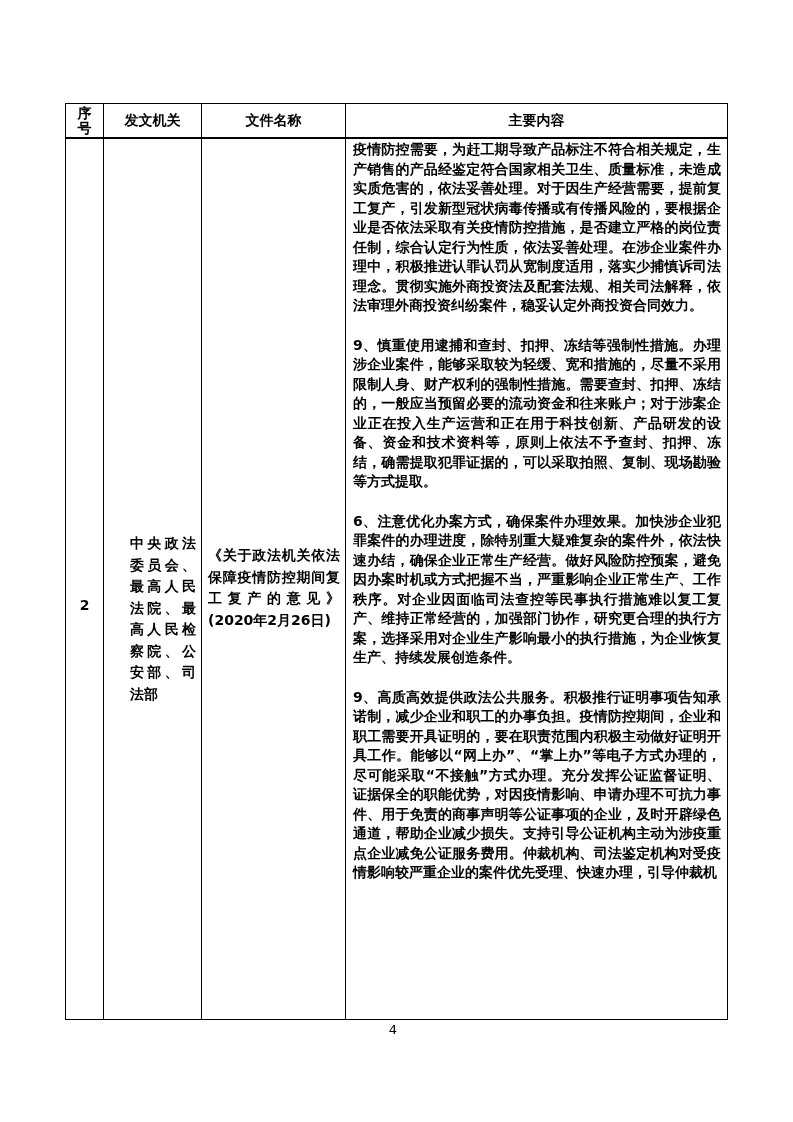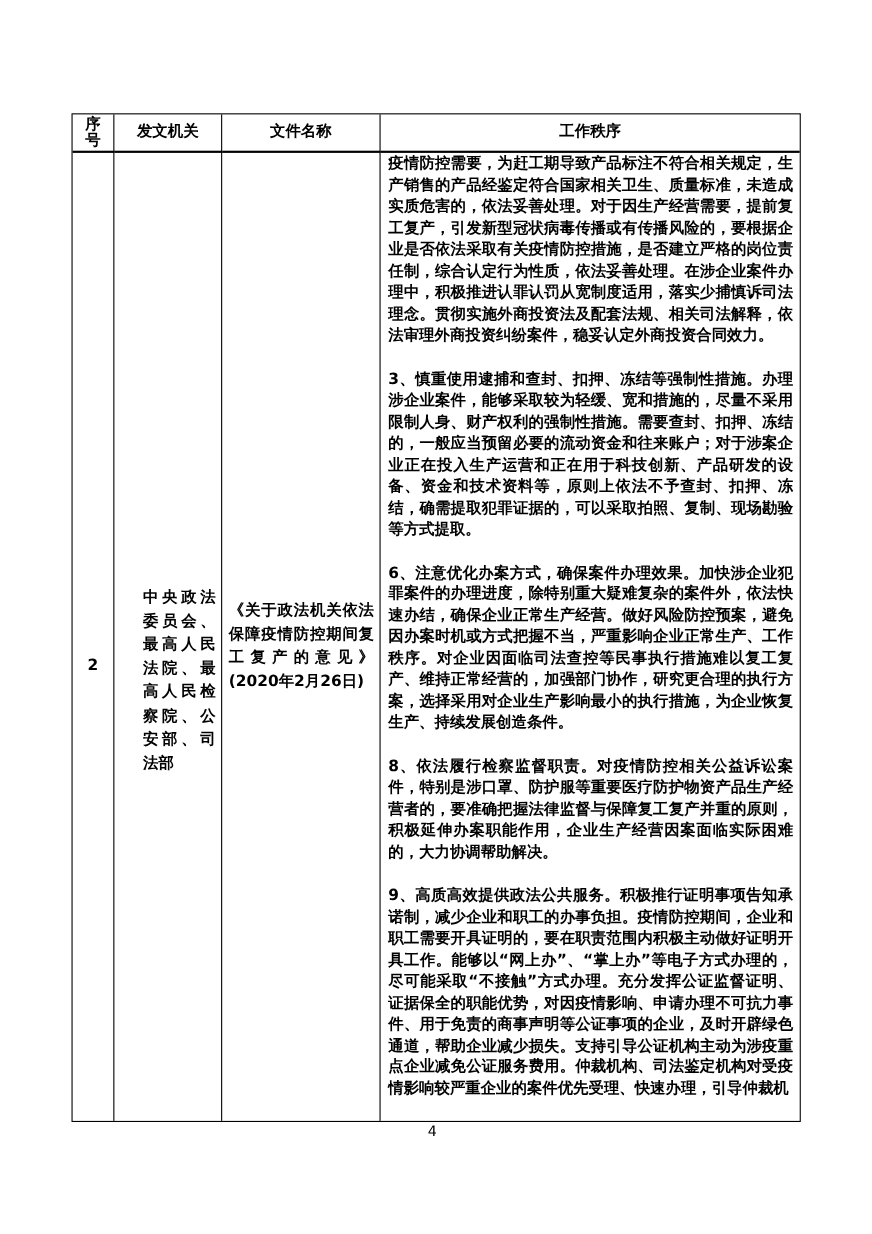--- a/index.html
+++ b/index.html
@@ -96,38 +96,37 @@
 
 <div class="page">
 
   <div class="doc-table">
 
     <div class="trow thead-row">
       <div class="cell th th-serial">序
 号</div>
       <div class="cell th">发文机关</div>
       <div class="cell th">文件名称</div>
-      <div class="cell th">工作秩序</div>
+      <div class="cell th">主要内容</div>
     </div>
 
     <div class="trow tbody-row">
       <div class="cell body-cell serial-cell">
         <span>2</span>
       </div>
       <div class="cell body-cell authority-cell">
         <span>中央政法委员会、最高人民法院、最高人民检察院、公安部、司法部</span>
       </div>
       <div class="cell body-cell doctitle-cell">
         <span>《关于政法机关依法保障疫情防控期间复工复产的意见》(2020年2月26日)</span>
       </div>
       <div class="cell body-cell content-cell">
           <div class="para">疫情防控需要，为赶工期导致产品标注不符合相关规定，生产销售的产品经鉴定符合国家相关卫生、质量标准，未造成实质危害的，依法妥善处理。对于因生产经营需要，提前复工复产，引发新型冠状病毒传播或有传播风险的，要根据企业是否依法采取有关疫情防控措施，是否建立严格的岗位责任制，综合认定行为性质，依法妥善处理。在涉企业案件办理中，积极推进认罪认罚从宽制度适用，落实少捕慎诉司法理念。贯彻实施外商投资法及配套法规、相关司法解释，依法审理外商投资纠纷案件，稳妥认定外商投资合同效力。</div>
-          <div class="para">3、慎重使用逮捕和查封、扣押、冻结等强制性措施。办理涉企业案件，能够采取较为轻缓、宽和措施的，尽量不采用限制人身、财产权利的强制性措施。需要查封、扣押、冻结的，一般应当预留必要的流动资金和往来账户；对于涉案企业正在投入生产运营和正在用于科技创新、产品研发的设备、资金和技术资料等，原则上依法不予查封、扣押、冻结，确需提取犯罪证据的，可以采取拍照、复制、现场勘验等方式提取。</div>
+          <div class="para">9、慎重使用逮捕和查封、扣押、冻结等强制性措施。办理涉企业案件，能够采取较为轻缓、宽和措施的，尽量不采用限制人身、财产权利的强制性措施。需要查封、扣押、冻结的，一般应当预留必要的流动资金和往来账户；对于涉案企业正在投入生产运营和正在用于科技创新、产品研发的设备、资金和技术资料等，原则上依法不予查封、扣押、冻结，确需提取犯罪证据的，可以采取拍照、复制、现场勘验等方式提取。</div>
           <div class="para">6、注意优化办案方式，确保案件办理效果。加快涉企业犯罪案件的办理进度，除特别重大疑难复杂的案件外，依法快速办结，确保企业正常生产经营。做好风险防控预案，避免因办案时机或方式把握不当，严重影响企业正常生产、工作秩序。对企业因面临司法查控等民事执行措施难以复工复产、维持正常经营的，加强部门协作，研究更合理的执行方案，选择采用对企业生产影响最小的执行措施，为企业恢复生产、持续发展创造条件。</div>
-          <div class="para">8、依法履行检察监督职责。对疫情防控相关公益诉讼案件，特别是涉口罩、防护服等重要医疗防护物资产品生产经营者的，要准确把握法律监督与保障复工复产并重的原则，积极延伸办案职能作用，企业生产经营因案面临实际困难的，大力协调帮助解决。</div>
           <div class="para">9、高质高效提供政法公共服务。积极推行证明事项告知承诺制，减少企业和职工的办事负担。疫情防控期间，企业和职工需要开具证明的，要在职责范围内积极主动做好证明开具工作。能够以“网上办”、“掌上办”等电子方式办理的，尽可能采取“不接触”方式办理。充分发挥公证监督证明、证据保全的职能优势，对因疫情影响、申请办理不可抗力事件、用于免责的商事声明等公证事项的企业，及时开辟绿色通道，帮助企业减少损失。支持引导公证机构主动为涉疫重点企业减免公证服务费用。仲裁机构、司法鉴定机构对受疫情影响较严重企业的案件优先受理、快速办理，引导仲裁机</div>
         </div>
     </div>
 
   </div>
 
   <div class="page-number">4</div>
 
 </div>
 

